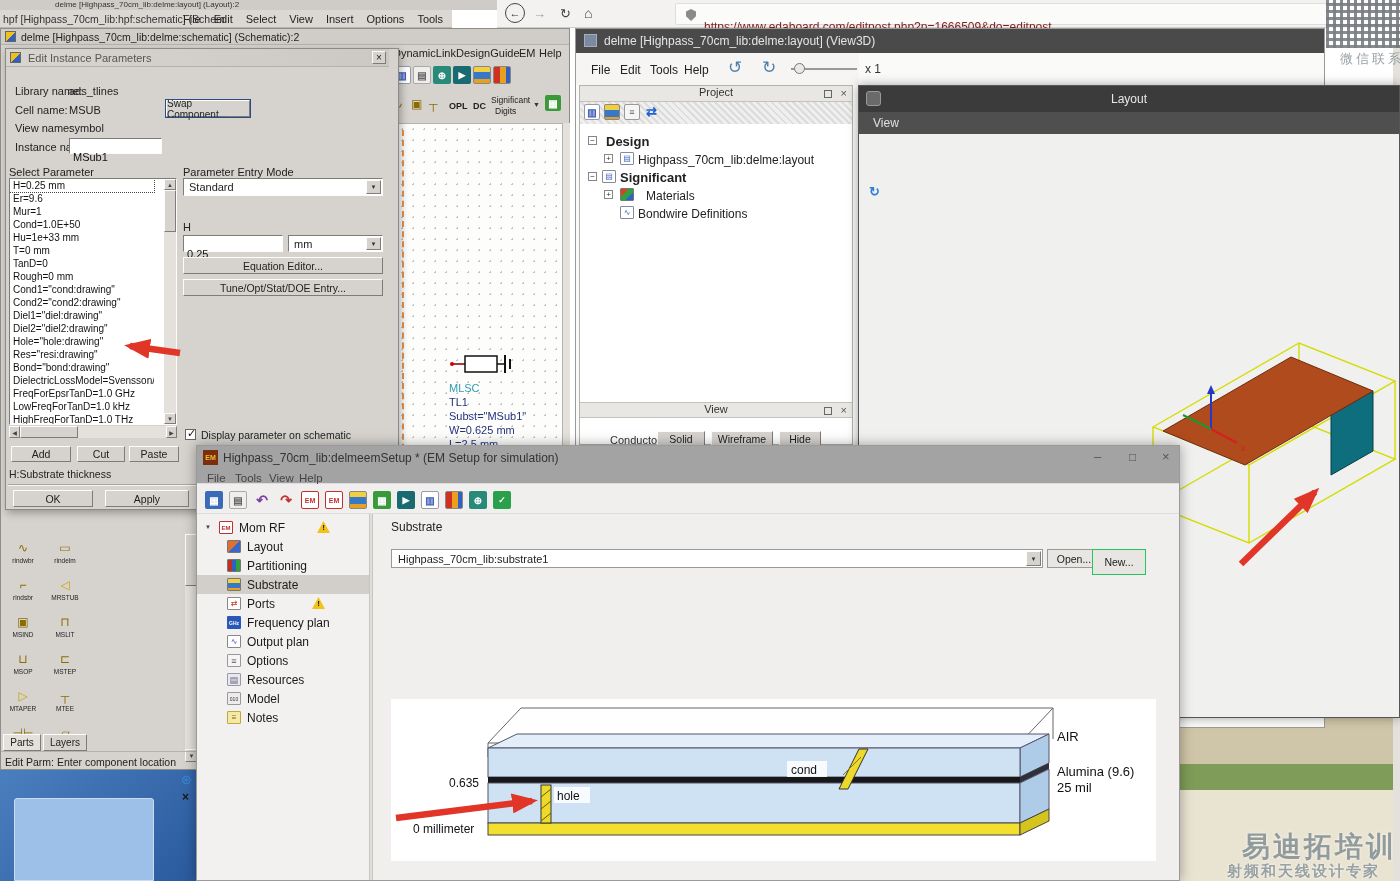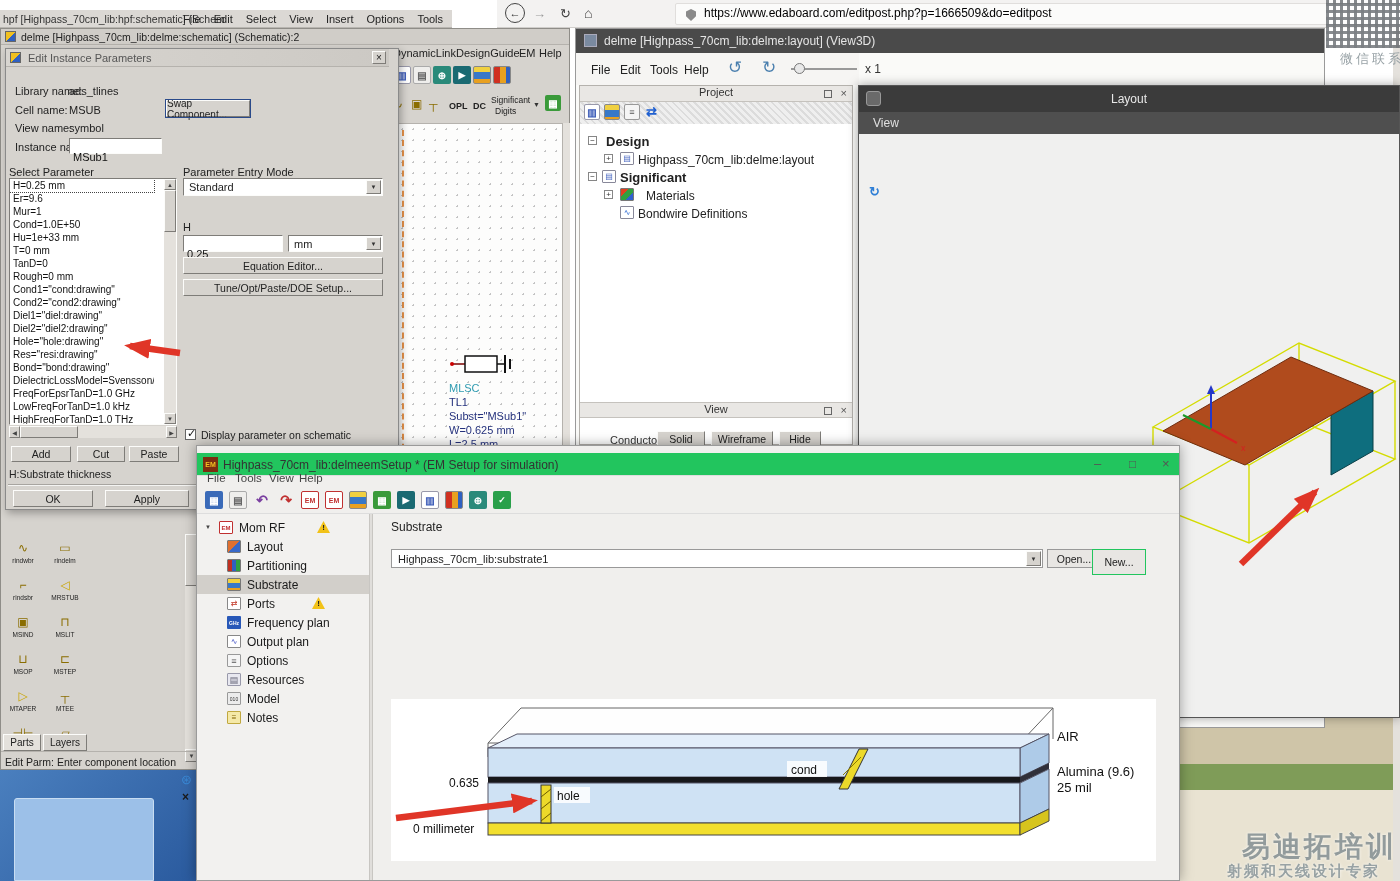--- a/index.html
+++ b/index.html
@@ -85,25 +85,28 @@
   <div class="abs lbl" style="left:1242px;top:828px;font-size:28px;font-weight:bold;letter-spacing:3px;color:#7d8a8f;opacity:.8;text-shadow:0 0 3px #fff">易迪拓培训</div>
   <div class="abs lbl" style="left:1227px;top:862px;font-size:15px;font-weight:bold;letter-spacing:2px;color:#8a979c;opacity:.85;text-shadow:0 0 3px #fff">射频和天线设计专家</div>
 
   <div class="abs" style="left:497px;top:0;width:903px;height:28px;background:#f3f2f1;border-bottom:1px solid #d0cecb">
     <span class="abs gl-back" style="left:8px;top:3px;width:20px;height:20px;border:1.5px solid #444;border-radius:50%;display:flex;align-items:center;justify-content:center;font-size:11px;color:#333"></span>
     <span class="abs gl-fwd" style="left:36px;top:6px;font-size:13px;color:#9a9a9a"></span>
     <span class="abs gl-refresh" style="left:63px;top:6px;font-size:13px;color:#444"></span>
     <span class="abs gl-home" style="left:87px;top:5px;font-size:14px;color:#444"></span>
     <div class="abs" style="left:178px;top:3px;width:1150px;height:22px;background:#fbfbfa;border:1px solid #e0dedc;border-radius:2px">
       <span class="abs" style="left:10px;top:5px;width:10px;height:12px;background:#8a8a8a;clip-path:polygon(50% 0,100% 20%,100% 60%,50% 100%,0 60%,0 20%)"></span>
-      <span class="abs lbl" style="left:28px;top:2px;font-size:12px;color:#000000">https://www.edaboard.com/editpost.php?p=1666509&amp;do=editpost</span>
+      <span class="abs lbl" style="left:28px;top:16px;font-size:12px;color:#7f1d1d">https://www.edaboard.com/editpost.php?p=1666509&amp;do=editpost</span>
     </div>
   </div>
   <div class="abs sb" style="left:1393px;top:28px;width:7px;height:853px"></div>
 
+  <div class="abs" style="left:0;top:0;width:497px;height:10px;background:#cfccc7;overflow:hidden">
+    <span class="abs lbl" style="left:55px;top:0;font-size:8px;color:#333">delme [Highpass_70cm_lib:delme:layout] (Layout):2</span>
+  </div>
   <div class="abs" style="left:0;top:10px;width:452px;height:18px;background:#dbd8d4;border-bottom:1px solid #b8b5b0;overflow:hidden">
     <span class="abs lbl" style="left:3px;top:3px;font-size:10.5px;color:#333">hpf [Highpass_70cm_lib:hpf:schematic] (Schem</span>
     <div class="abs" style="left:183px;top:3px;display:flex;gap:13px;font-size:11px;color:#222">
       <span>File</span>
       <span>Edit</span>
       <span>Select</span>
       <span>View</span>
       <span>Insert</span>
       <span>Options</span>
       <span>Tools</span>
@@ -403,21 +406,21 @@
     <span class="abs lbl" style="left:177px;top:172px">H</span>
     <div class="sunken abs" style="left:177px;top:186px;width:100px;height:17px"><input class="flat" aria-label="parameter value" value="0.25" style=""></div>
     <div class="sunken abs" style="left:282px;top:186px;width:95px;height:17px;background:#fff">
       <span class="abs lbl" style="left:5px;top:2px">mm</span>
       <span class="combo-arrow gl-down"></span>
     </div>
     <div class="btn raised abs" style="left:177px;top:208px;width:200px;height:17px">
         <span>Equation Editor...</span>
       </div>
     <div class="btn raised abs" style="left:177px;top:230px;width:200px;height:17px">
-        <span>Tune/Opt/Paste/DOE Setup...</span>
+        <span>Tune/Opt/Stat/DOE Entry...</span>
       </div>
 
     <span class="cb" style="left:179px;top:380px"></span>
     <span class="abs lbl" style="left:195px;top:380px;font-size:10.5px">Display parameter on schematic</span>
 
     <div class="btn raised abs" style="left:5px;top:397px;width:60px;height:16px">
         <span>Add</span>
       </div>
     <div class="btn raised abs" style="left:71px;top:397px;width:48px;height:16px">
         <span>Cut</span>
@@ -429,21 +432,21 @@
     <div class="abs" style="left:2px;top:435px;width:379px;border-top:1px solid #a8a5a0;border-bottom:1px solid #f4f4f2"></div>
     <div class="btn raised abs" style="left:7px;top:441px;width:80px;height:17px">
         <span>OK</span>
       </div>
     <div class="btn raised abs" style="left:99px;top:441px;width:84px;height:17px">
         <span>Apply</span>
       </div>
   </div>
 
   <div class="abs" style="left:196px;top:445px;width:984px;height:436px;background:#f0efed;border:1px solid #9a9a9a;box-shadow:0 0 12px rgba(0,0,0,.35)">
-    <div class="abs" style="left:0;top:7px;width:982px;height:23px;background:#22c55e;border-bottom:1px solid #ddd">
+    <div class="abs" style="left:0;top:0;width:982px;height:38px;background:#a3a3a3;border-bottom:1px solid #ddd">
       <span class="abs" style="left:6px;top:4px;width:15px;height:15px;background:#7a2e10;color:#f0c020;font-size:7px;font-weight:bold;display:flex;align-items:center;justify-content:center">EM</span>
       <span class="abs lbl" style="left:26px;top:5px;font-size:12px;color:#333">Highpass_70cm_lib:delmeemSetup * (EM Setup for simulation)</span>
       <span class="abs gl-min" style="left:897px;top:3px;font-size:13px;color:#555"></span>
       <span class="abs gl-max" style="left:932px;top:4px;font-size:12px;color:#555"></span>
       <span class="abs gl-close" style="left:965px;top:3px;font-size:13px;color:#555"></span>
     </div>
     <div class="abs" style="left:0;top:23px;width:982px;height:19px">
       <span class="abs" style="left:10px;top:3px;font-size:11.5px;color:#444">File</span>
       <span class="abs" style="left:38px;top:3px;font-size:11.5px;color:#444">Tools</span>
       <span class="abs" style="left:72px;top:3px;font-size:11.5px;color:#444">View</span>

